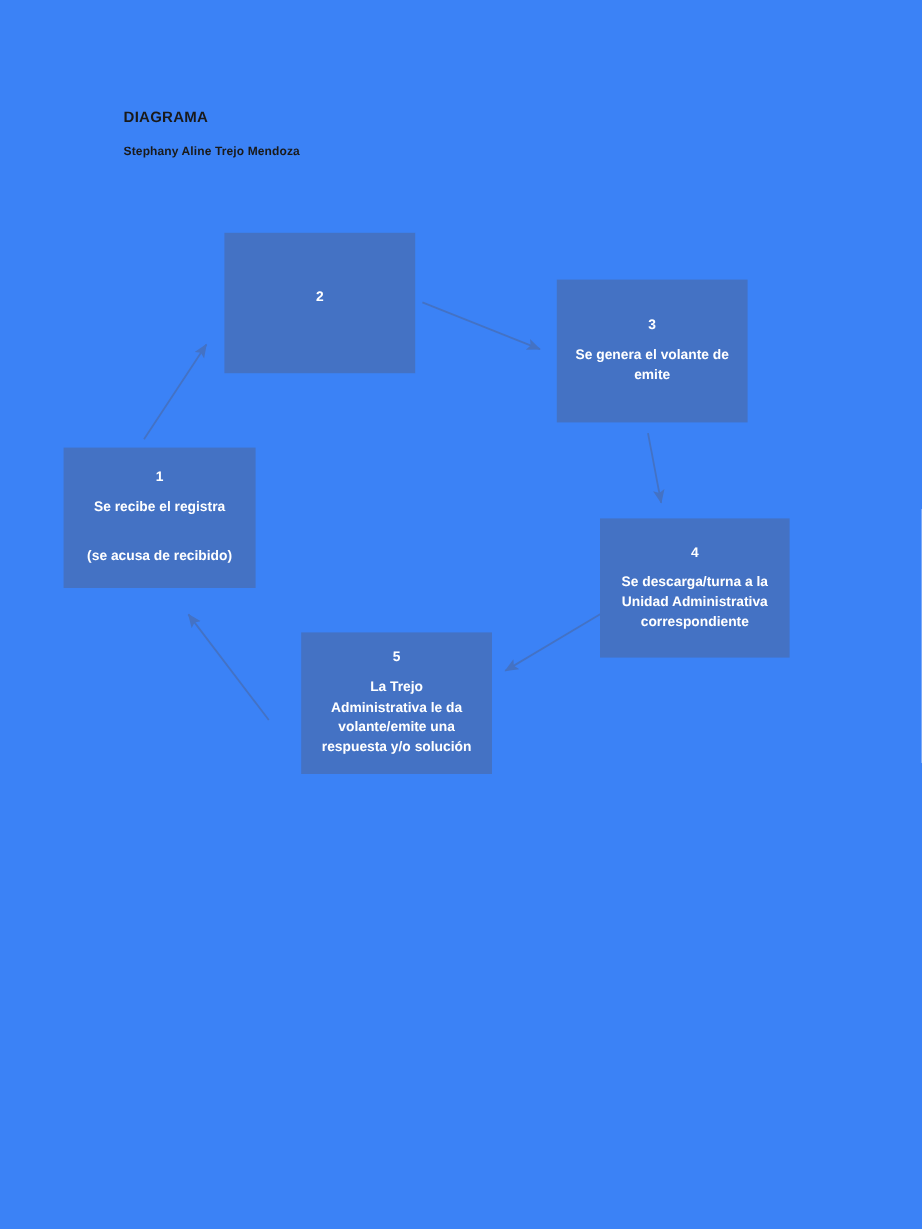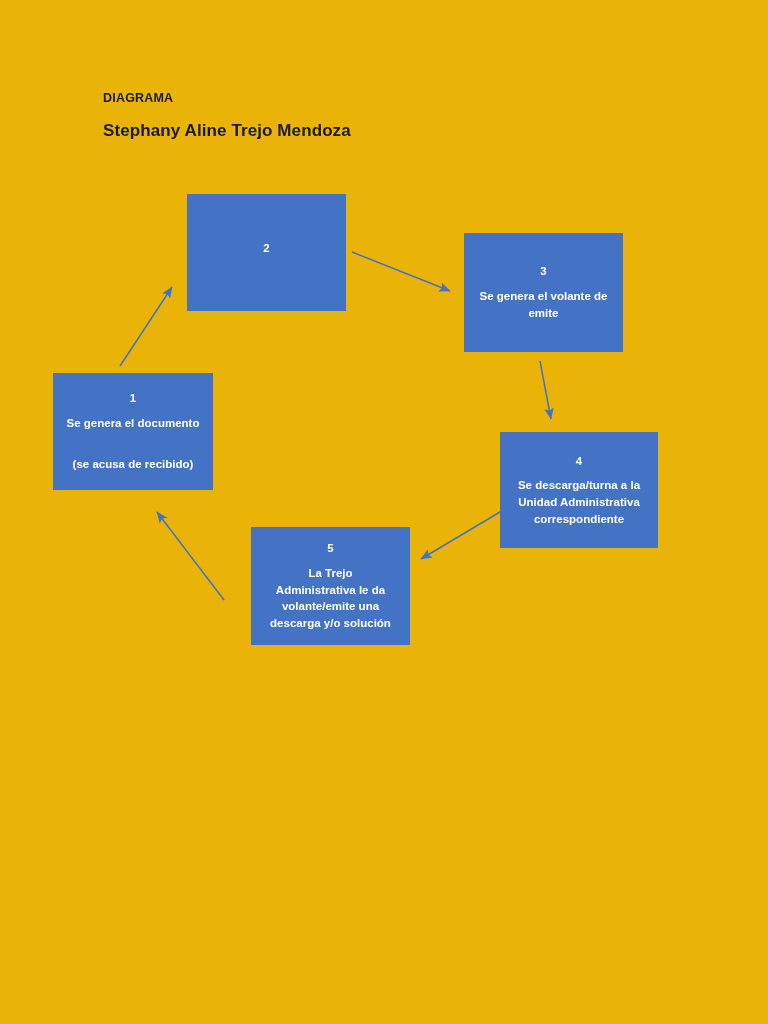--- a/index.html
+++ b/index.html
@@ -15,39 +15,39 @@
     font-family: "Liberation Sans", sans-serif;
     -webkit-font-smoothing: antialiased;
   }
 
   #page {
     position: absolute;
     left: 0;
     top: 0;
     width: 768px;
     height: 1024px;
-    background: #eab308;
+    background: #3b82f6;
   }
 
   
   .doc-title {
     position: absolute;
     left: 103px;
     top: 91px;
     font-size: 12.5px;
     font-weight: bold;
     color: #1a1a1a;
     letter-spacing: 0.2px;
     white-space: nowrap;
   }
   .doc-author {
     position: absolute;
     left: 103px;
     top: 121px;
-    font-size: 17px;
+    font-size: 10px;
     font-weight: bold;
     color: #1a1a1a;
     letter-spacing: 0.1px;
     white-space: nowrap;
   }
 
   
   .node {
     position: absolute;
     box-sizing: border-box;
@@ -116,21 +116,21 @@
         <line x1="352" y1="252" x2="450" y2="291"></line>
         <line x1="540" y1="361" x2="551" y2="419"></line>
         <line x1="505" y1="509" x2="421" y2="559"></line>
         <line x1="224" y1="600" x2="157" y2="512"></line>
       </g>
   </svg>
 
   <div class="node" id="node1" style="left: 53px; top: 373px; width: 160px; height: 117px;">
     <span class="num">1</span>
     <span class="lines">
-      <span>Se genera el documento</span>
+      <span>Se recibe el registra</span>
       <span>(se acusa de recibido)</span>
     </span>
   </div>
 
   <div class="node" id="node2" style="left: 187px; top: 194px; width: 159px; height: 117px;">
     <span class="num">2</span>
   </div>
 
   <div class="node" id="node3" style="left: 464px; top: 233px; width: 159px; height: 119px;">
     <span class="num">3</span>
@@ -148,17 +148,17 @@
       <span>correspondiente</span>
     </span>
   </div>
 
   <div class="node" id="node5" style="left: 251px; top: 527px; width: 159px; height: 118px;">
     <span class="num">5</span>
     <span class="lines">
       <span>La Trejo</span>
       <span>Administrativa le da</span>
       <span>volante/emite una</span>
-      <span>descarga y/o solución</span>
+      <span>respuesta y/o solución</span>
     </span>
   </div>
 
 </div>
 
 </body></html>

